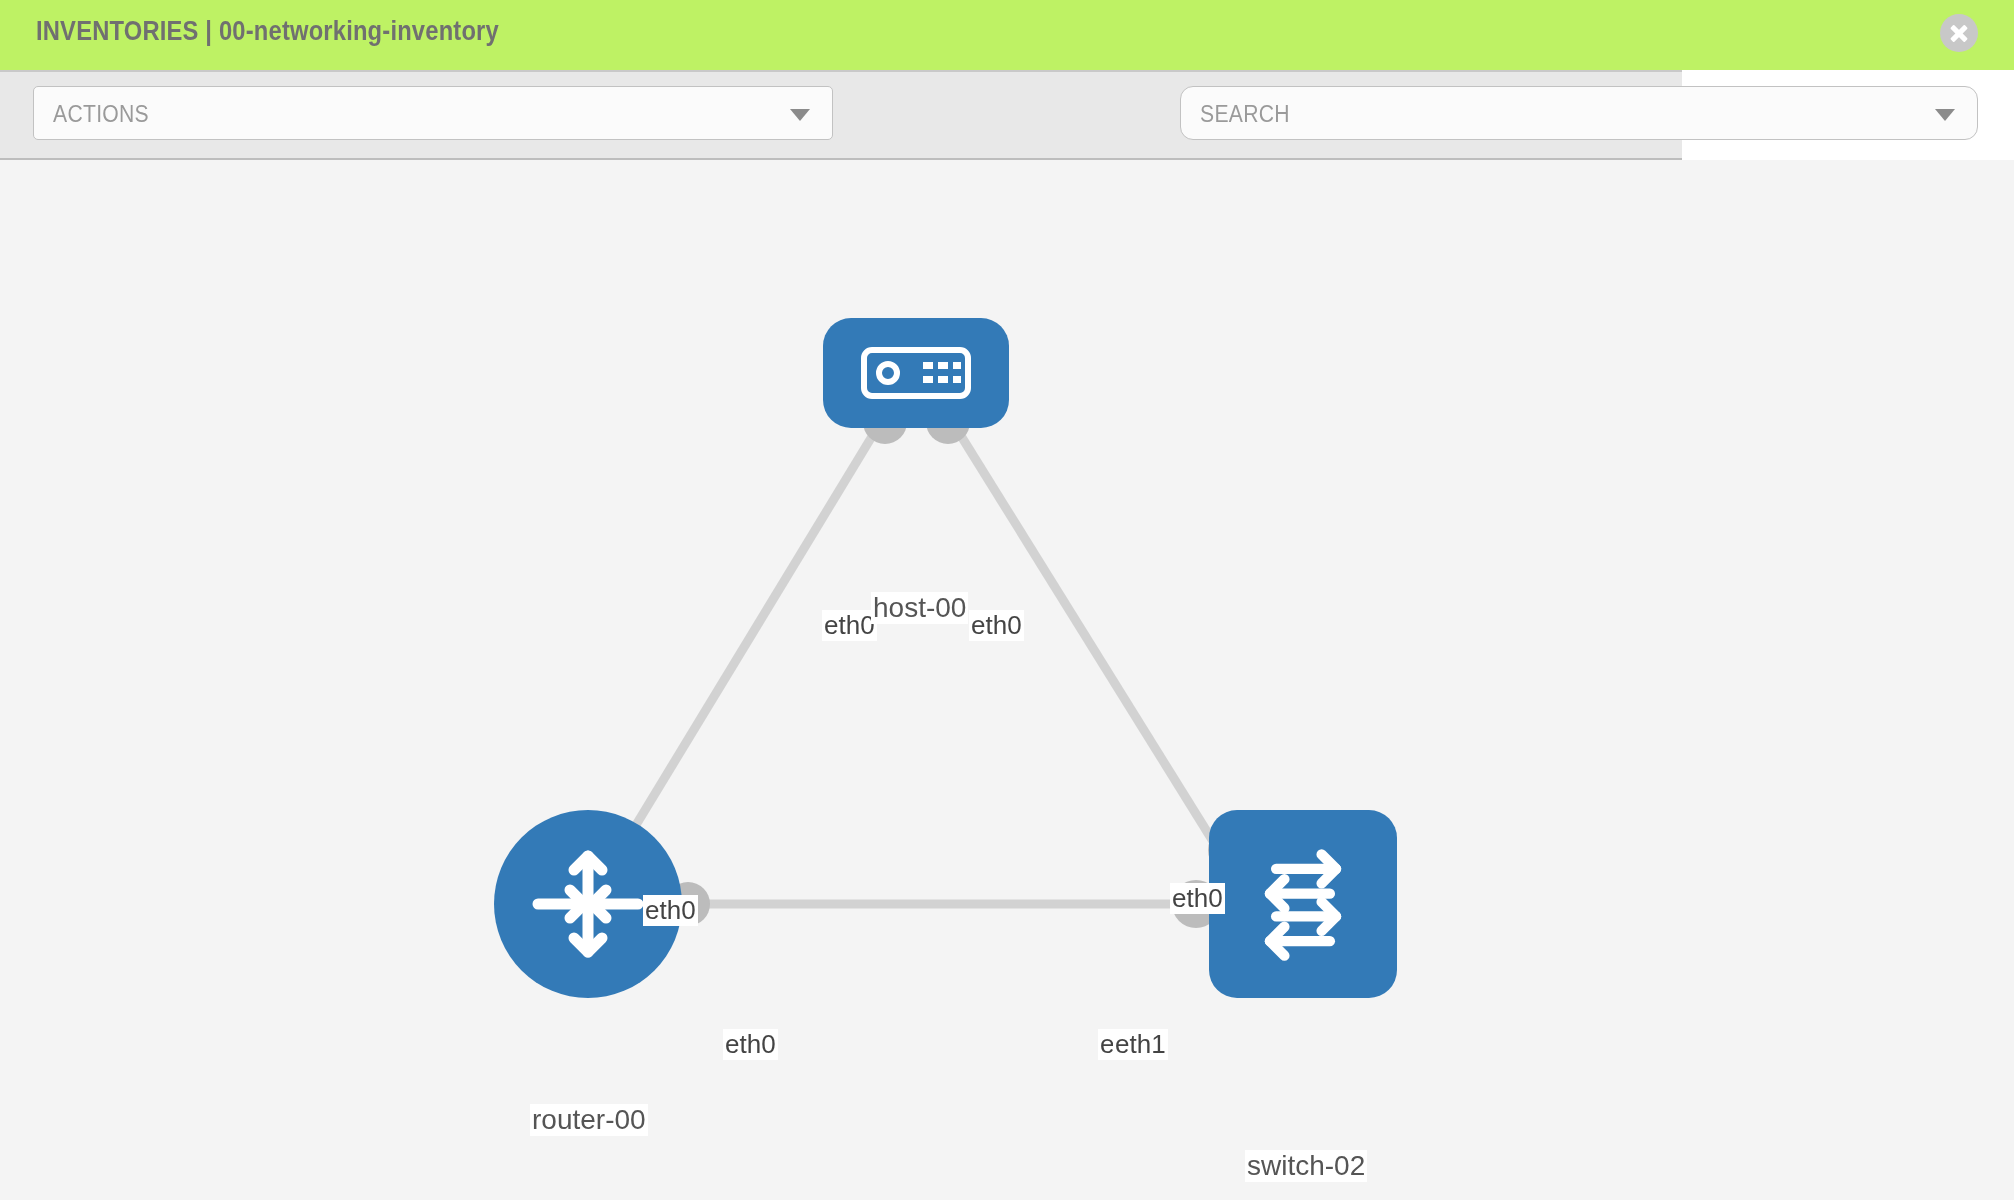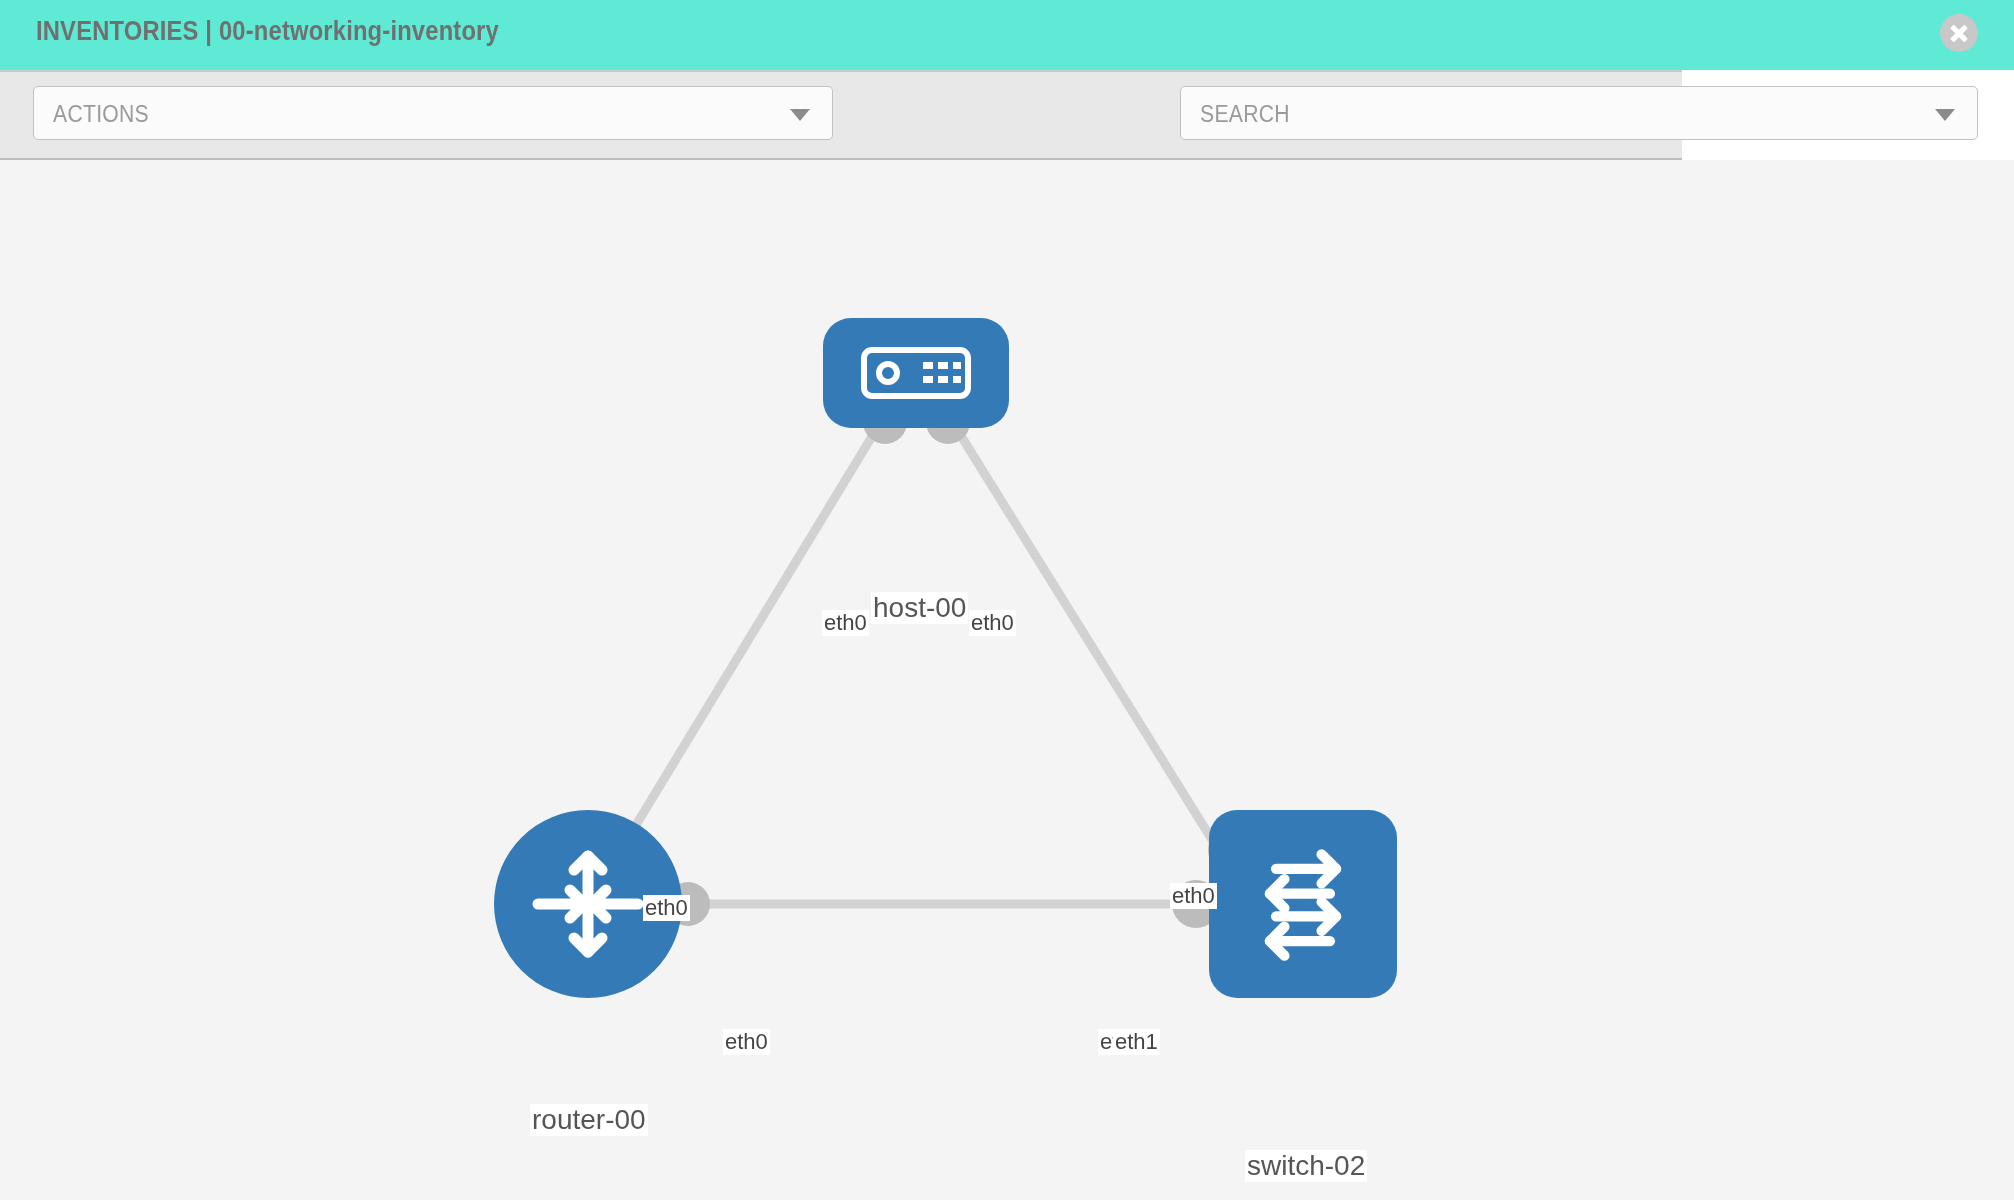--- a/index.html
+++ b/index.html
@@ -14,21 +14,21 @@
     font-family: "Liberation Sans", sans-serif;
     position: relative;
   }
 
   
   #header {
     position: absolute;
     left: 0; top: 0;
     width: 2014px;
     height: 70px;
-    background: #5eead4;
+    background: #bef264;
     box-sizing: border-box;
   }
   #page-title {
     position: absolute;
     left: 36px;
     top: 16px;
     font-size: 27px;
     font-weight: bold;
     color: #707070;
     letter-spacing: 0.2px;
@@ -119,21 +119,21 @@
     cursor: pointer;
   }
   #search-field {
     position: absolute;
     left: 1180px;
     top: 14px;
     width: 798px;
     height: 54px;
     background: #fbfbfb;
     border: 1px solid #c2c2c2;
-    border-radius: 5px;
+    border-radius: 13px;
     box-sizing: border-box;
     cursor: text;
   }
   #search-placeholder {
     position: absolute;
     left: 19px;
     top: 14px;
     font-size: 23px;
     color: #9a9a9a;
     letter-spacing: 0.3px;
@@ -202,21 +202,21 @@
     padding: 0 2px;
     line-height: 1.15;
   }
   #label-host   { left: 871px; top: 432px; z-index: 6; }
   #label-router { left: 530px; top: 944px; z-index: 6; }
   #label-switch { left: 1245px; top: 990px; z-index: 6; }
 
   
   .iface-label {
     position: absolute;
-    font-size: 22px;
+    font-size: 26px;
     color: #444444;
     background: #ffffff;
     white-space: nowrap;
     padding: 0 2px;
     line-height: 1.2;
     z-index: 5;
   }
   #iface-host-left   { left: 822px;  top: 450px; }
   #iface-host-right  { left: 969px;  top: 450px; }
   #iface-router-up   { left: 643px;  top: 735px; }

